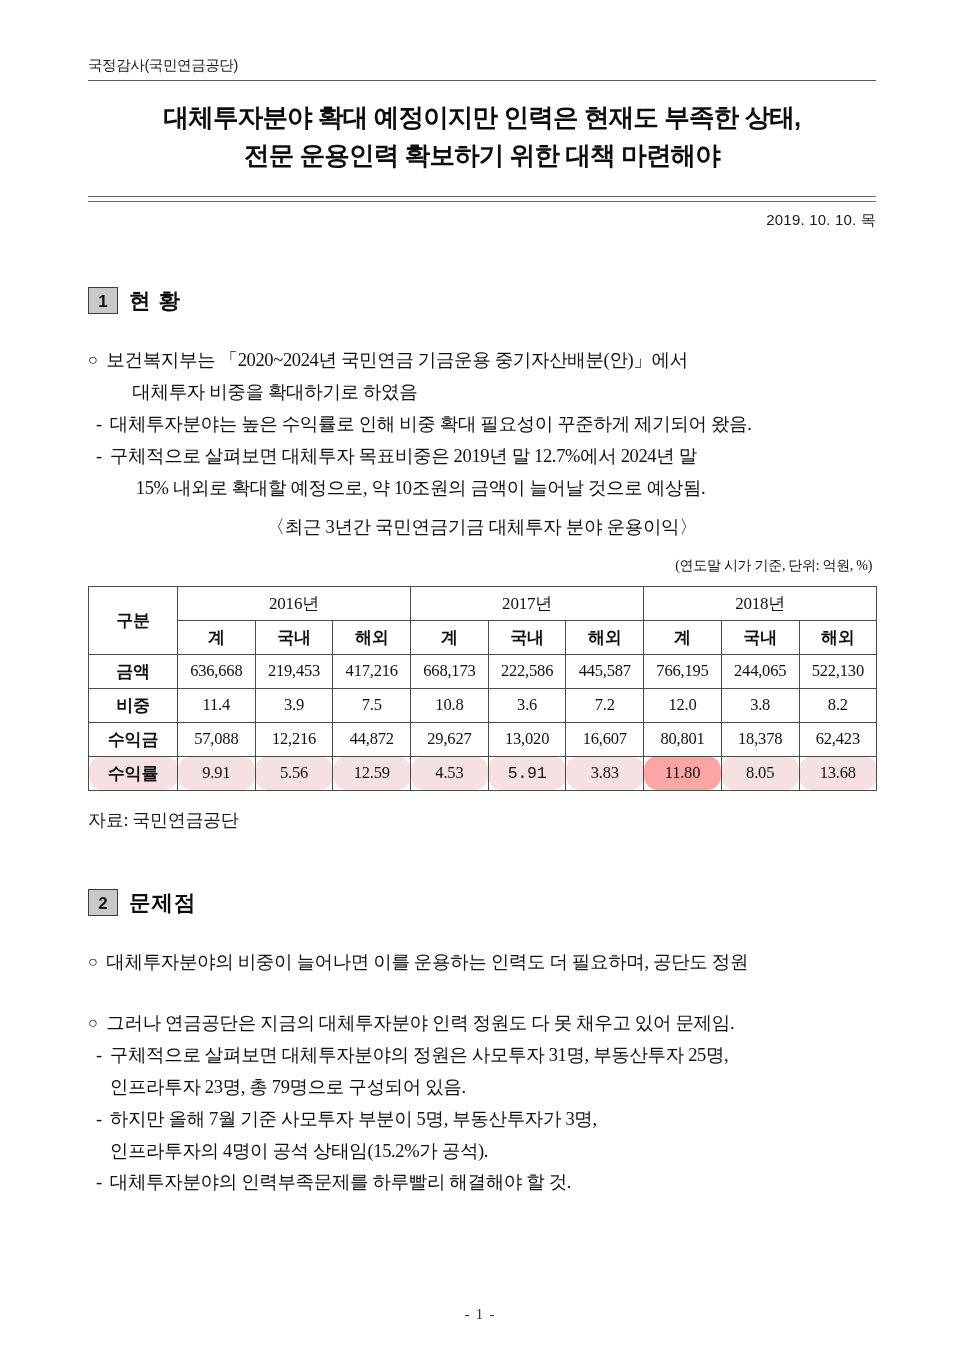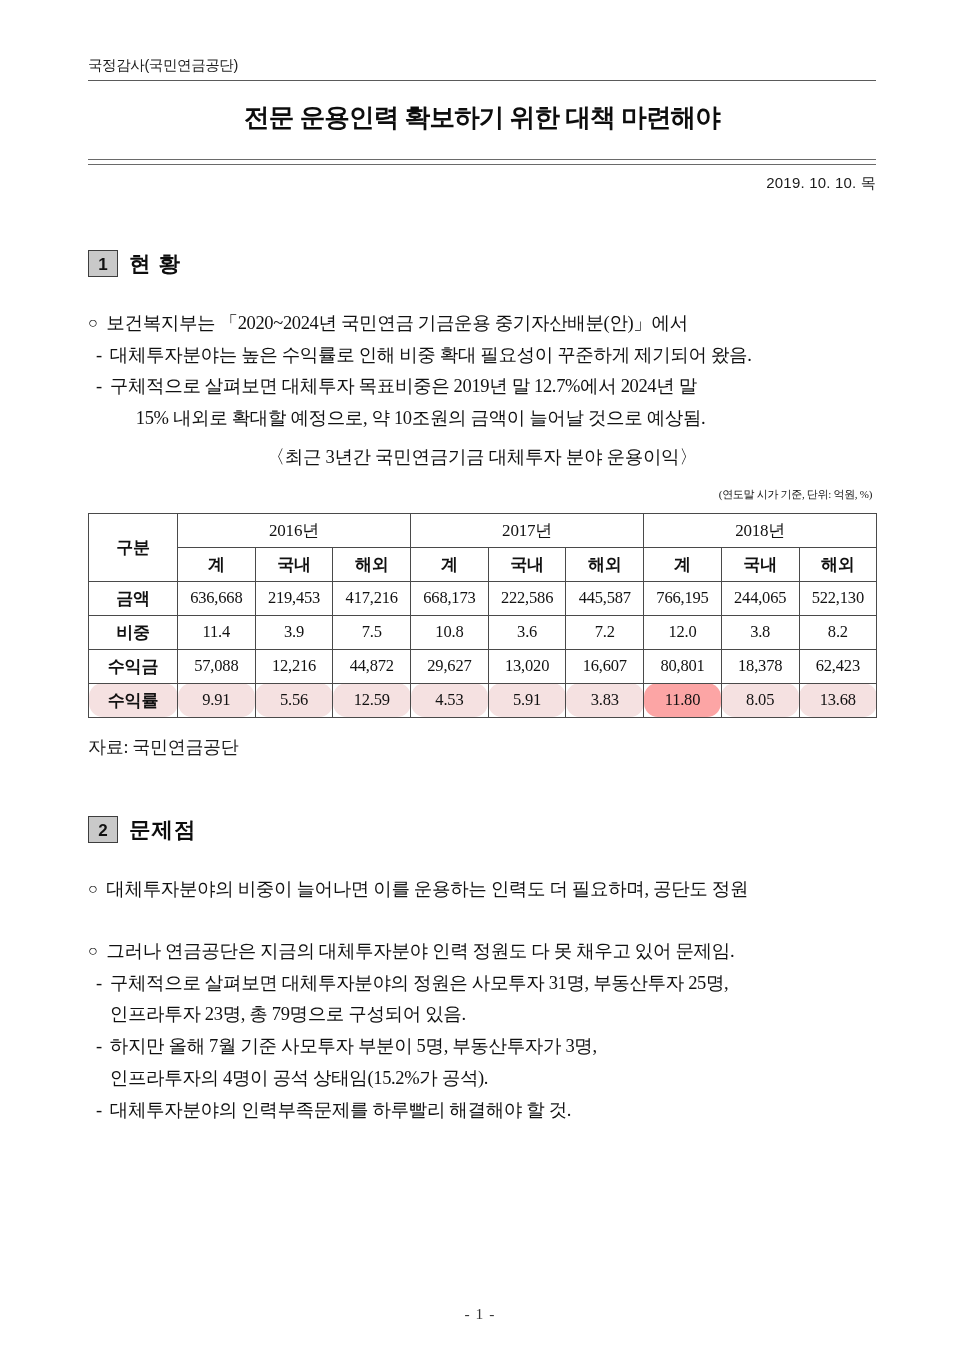--- a/index.html
+++ b/index.html
@@ -115,21 +115,21 @@
   .ln.indent { padding-left: 26px; }
 
   .center-caption {
     text-align: center;
     font-size: 18.5px;
     letter-spacing: -0.3px;
     padding-top: 9px;
   }
   .unit-note {
     text-align: right;
-    font-size: 11px;
+    font-size: 14px;
     letter-spacing: -0.3px;
     padding-top: 18px;
     padding-right: 4px;
   }
 
   
   table.data {
     border-collapse: collapse;
     width: 789px;
     margin-top: 11px;
@@ -181,20 +181,21 @@
 <body>
 
 <div class="page">
 
   <div>
     <div class="masthead-label">국정감사(국민연금공단)</div>
     <div class="rule-thin"></div>
   </div>
 
   <div class="doc-title">
+    <span class="tline">대체투자분야 확대 예정이지만 인력은 현재도 부족한 상태,</span>
     <span class="tline">전문 운용인력 확보하기 위한 대책 마련해야</span>
   </div>
 
   <div class="rule-double"></div>
   <div class="doc-date">2019. 10. 10. 목</div>
 
   <div class="gap-lg"></div>
 
   <div class="section-head">
     <span class="section-num">1</span>
@@ -202,20 +203,21 @@
   </div>
 
   <div class="gap-md"></div>
 
   <div class="body-block">
 
     <div class="p-circle">
       <span class="marker">○</span>
       <span class="ptext">
         <span class="ln">보건복지부는 「2020~2024년 국민연금 기금운용 중기자산배분(안)」에서</span>
+        <span class="ln indent">대체투자 비중을 확대하기로 하였음</span>
       </span>
     </div>
 
     <div class="p-dash">
       <span class="marker">-</span>
       <span class="ptext">
         <span class="ln">대체투자분야는 높은 수익률로 인해 비중 확대 필요성이 꾸준하게 제기되어 왔음.</span>
       </span>
     </div>
 
@@ -300,21 +302,21 @@
         <td>80,801</td>
         <td>18,378</td>
         <td>62,423</td>
       </tr>
       <tr class="highlight">
         <td class="rowlabel" style="background: rgb(245, 225, 225);">수익률</td>
         <td style="background: rgb(245, 225, 225);">9.91</td>
         <td style="background: rgb(245, 225, 225);">5.56</td>
         <td style="background: rgb(245, 225, 225); margin-top: 32px;">12.59</td>
         <td style="background: rgb(245, 225, 225);">4.53</td>
-        <td style="background: rgb(245, 225, 225);">5.91</td>
+        <td style="background: rgb(245, 225, 225); font-family: Liberation Mono, monospace;">5.91</td>
         <td style="background: rgb(245, 225, 225);">3.83</td>
         <td style="background: #fca5a5;">11.80</td>
         <td style="background: rgb(245, 225, 225);">8.05</td>
         <td style="background: rgb(245, 225, 225);">13.68</td>
       </tr>
     </tbody>
   </table>
 
   <div class="source-note">자료: 국민연금공단</div>
 

